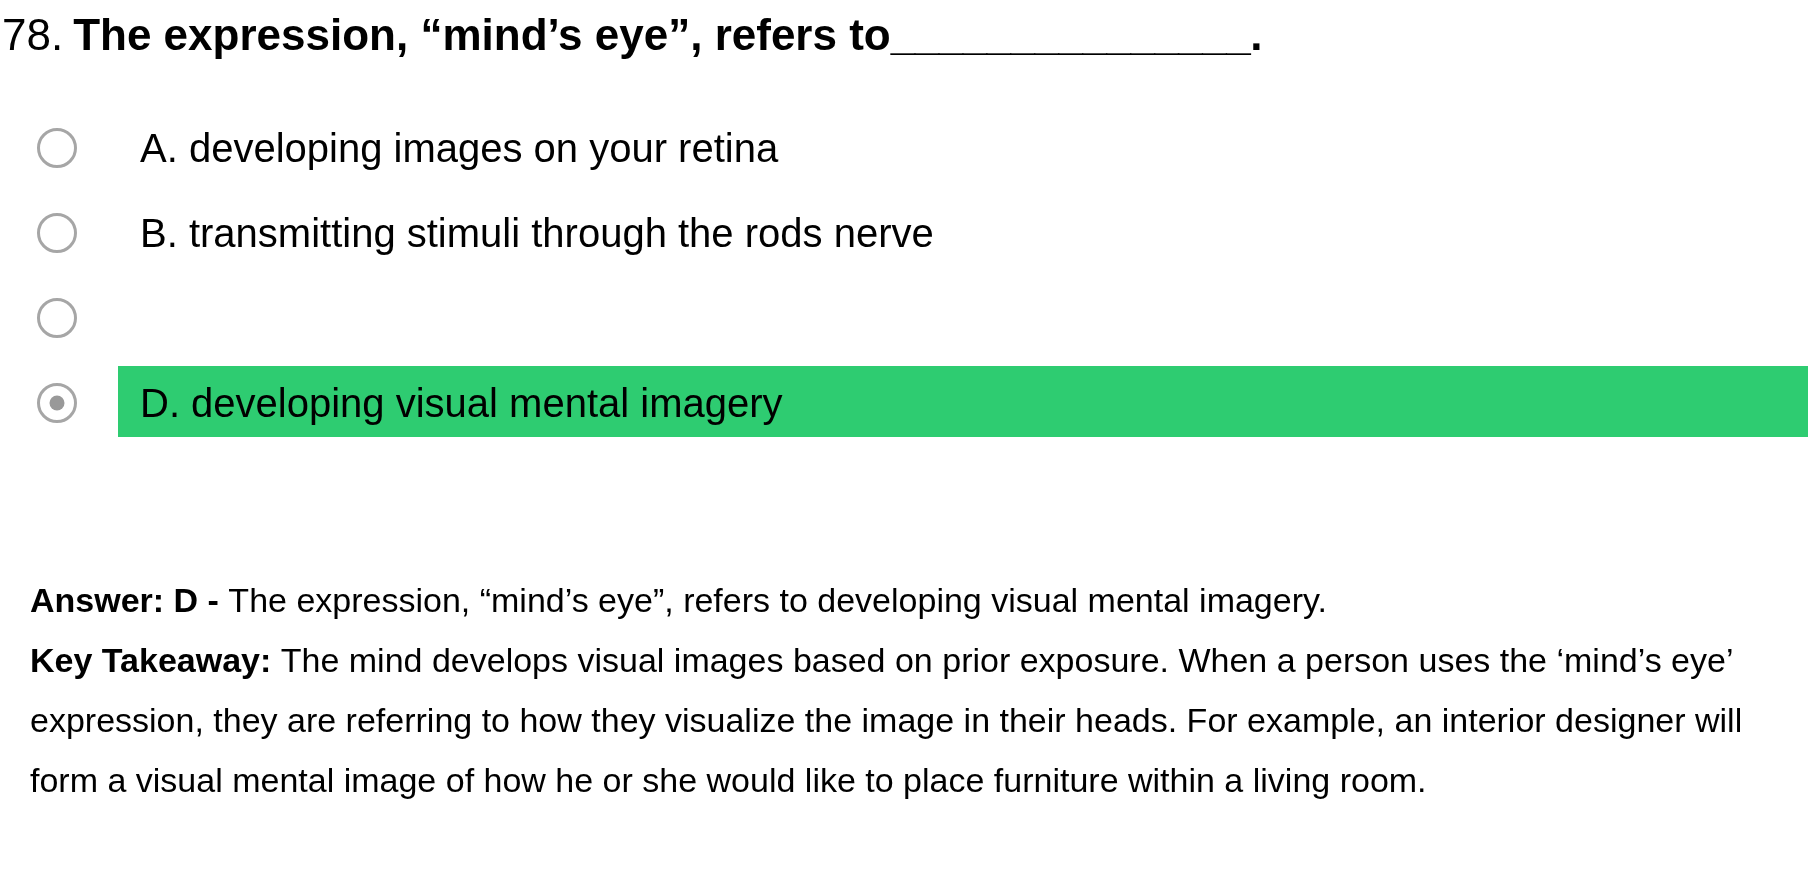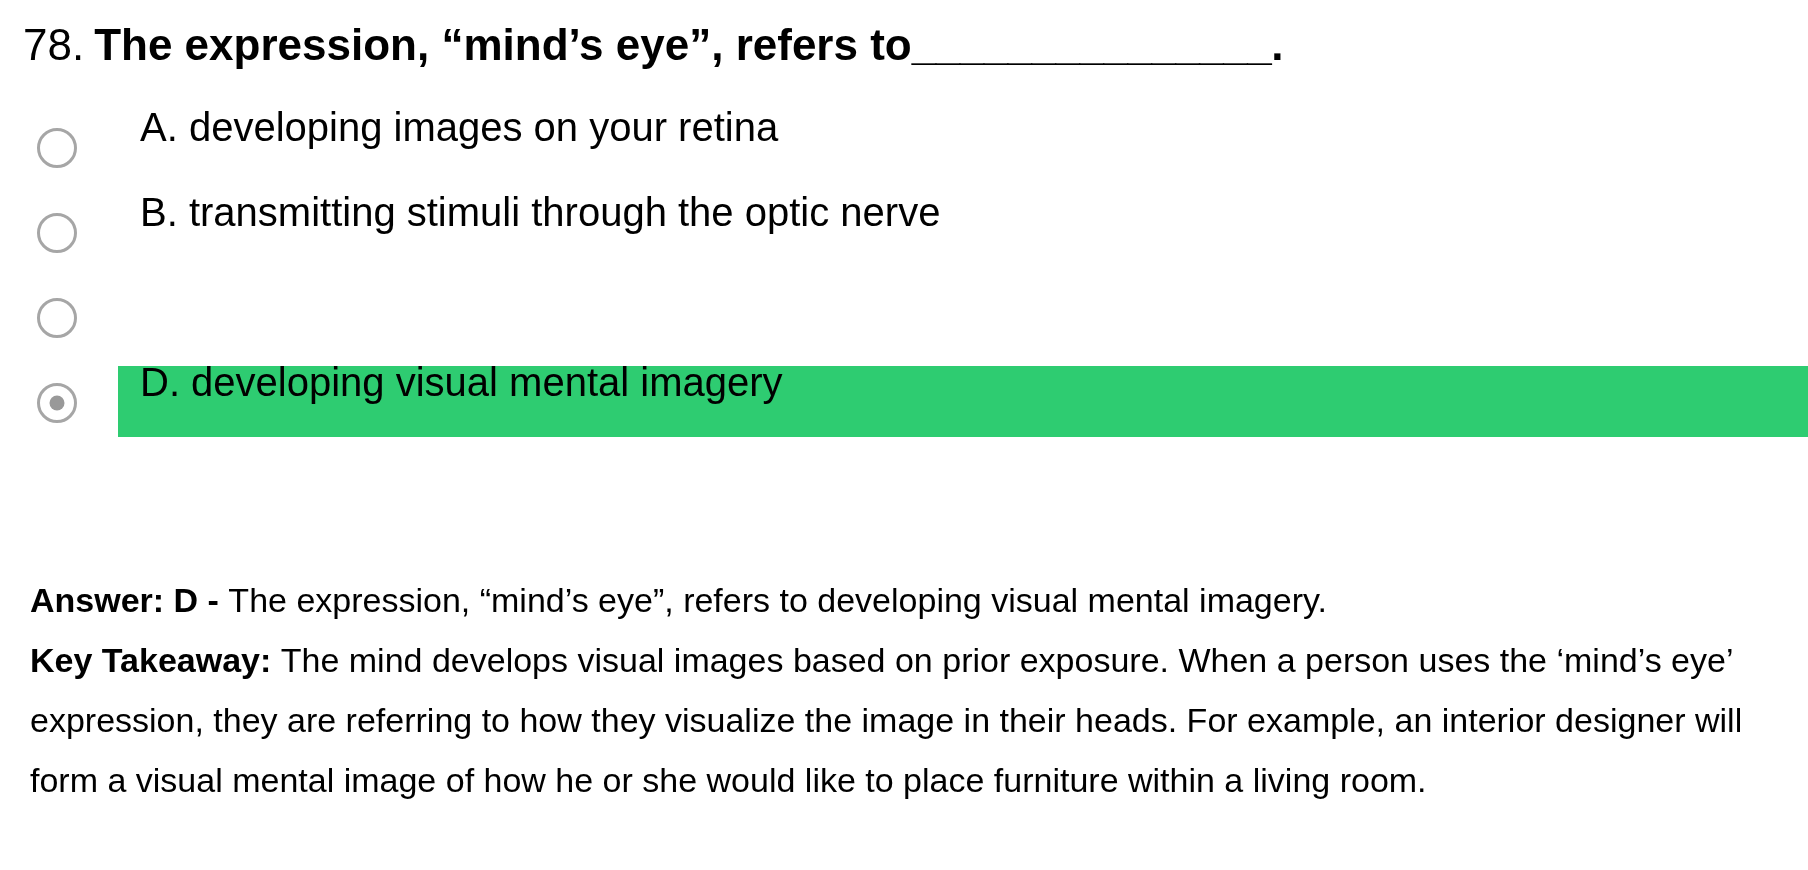--- a/index.html
+++ b/index.html
@@ -19,26 +19,25 @@
   .page {
     position: relative;
     width: 1808px;
     height: 870px;
     box-sizing: border-box;
   }
 
   
   .question-line {
     position: absolute;
-    left: 23px;
+    left: 2px;
     top: 8px;
     white-space: nowrap;
     font-size: 44px;
     line-height: 54px;
-    margin-top: 10px;
   }
   .q-number {
     font-weight: 400;
     font-size: 44px;
   }
   .q-text {
     font-weight: bold;
     font-size: 44px;
     margin-left: 10px;
   }
@@ -51,21 +50,21 @@
   .options {
     position: absolute;
     left: 0;
     top: 105px;
     width: 1808px;
   }
   .option-row {
     position: relative;
     height: 85px;
     display: flex;
-    align-items: flex-start;
+    align-items: center;
   }
   .radio {
     position: absolute;
     left: 37px;
     top: 50%;
     transform: translateY(-50%);
     width: 40px;
     height: 40px;
     border: 3px solid #a6a6a6;
     border-radius: 50%;
@@ -125,21 +124,21 @@
 
   <div class="options">
 
     <div class="option-row">
       <span class="radio unselected"></span>
       <span class="option-label">A. developing images on your retina</span>
     </div>
 
     <div class="option-row">
       <span class="radio unselected"></span>
-      <span class="option-label">B. transmitting stimuli through the optic nerve</span>
+      <span class="option-label">B. transmitting stimuli through the rods nerve</span>
     </div>
 
     <div class="option-row">
       <span class="radio unselected"></span>
     </div>
 
     <div class="option-row">
       <span class="option-highlight"></span>
       <span class="radio selected">
           <span class="dot"></span>

